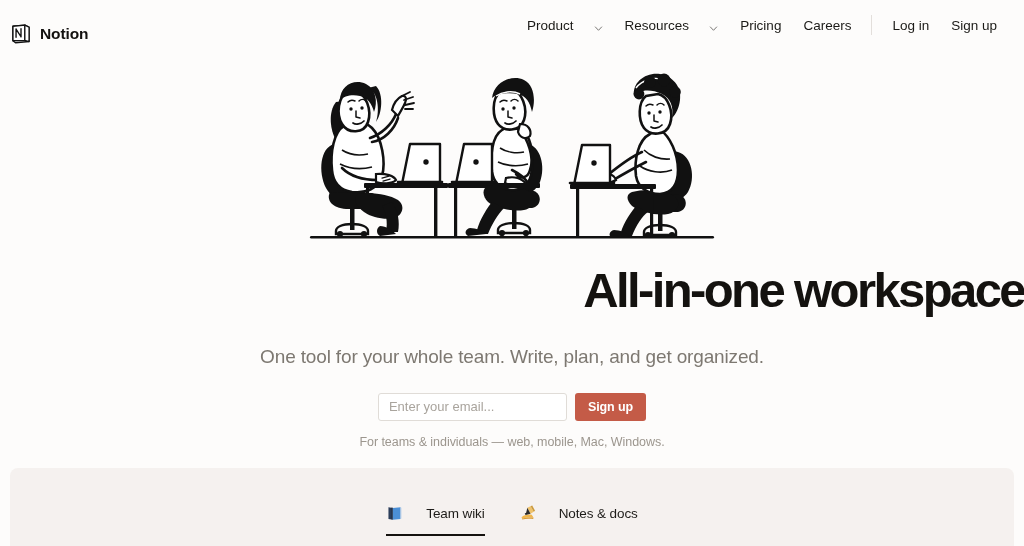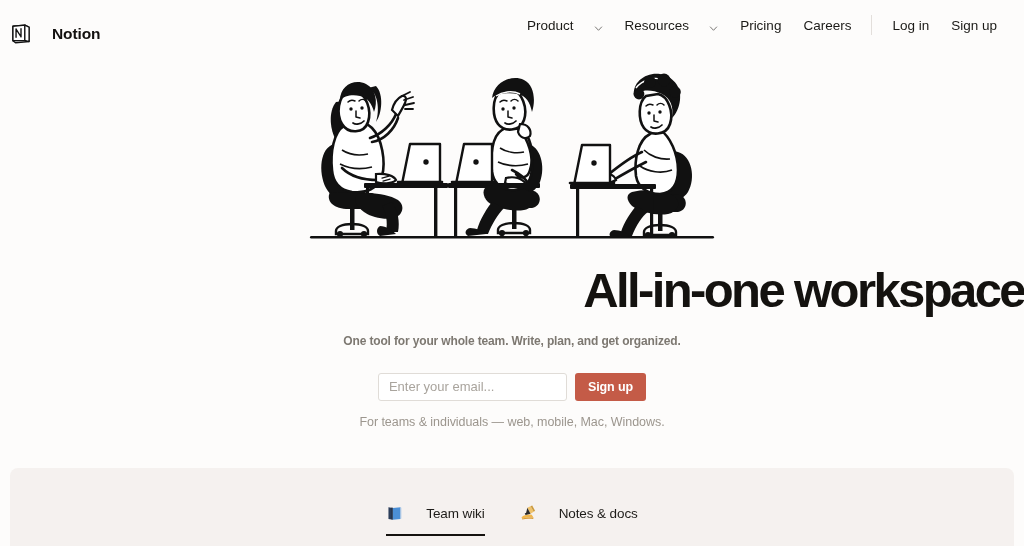--- a/index.html
+++ b/index.html
@@ -22,21 +22,21 @@
     height: 50px;
     display: flex;
     align-items: center;
     padding: 0 16px 0 10px;
     background: #FDFCFB;
   }
 
   .brand {
     display: flex;
     align-items: center;
-    gap: 20px;
+    gap: 8px;
     cursor: pointer;
     margin-top: 18px;
   }
 
   .brand-mark {
     width: 22px;
     height: 22px;
     display: block;
   }
 
@@ -99,24 +99,24 @@
     font-size: 49px;
     line-height: 1.02;
     font-weight: 800;
     letter-spacing: -2.6px;
     color: #14120F;
     margin-top: 20px;
     text-align: right;
   }
 
   .subhead {
-    font-size: 12px;
-    font-weight: 700;
+    font-size: 19px;
+    font-weight: 400;
     color: #7D7871;
-    margin-top: 18px;
+    margin-top: 30px;
     letter-spacing: -0.15px;
   }
 
   
   .signup-row {
     margin-top: 25px;
     display: flex;
     justify-content: center;
     align-items: stretch;
     gap: 8px;

